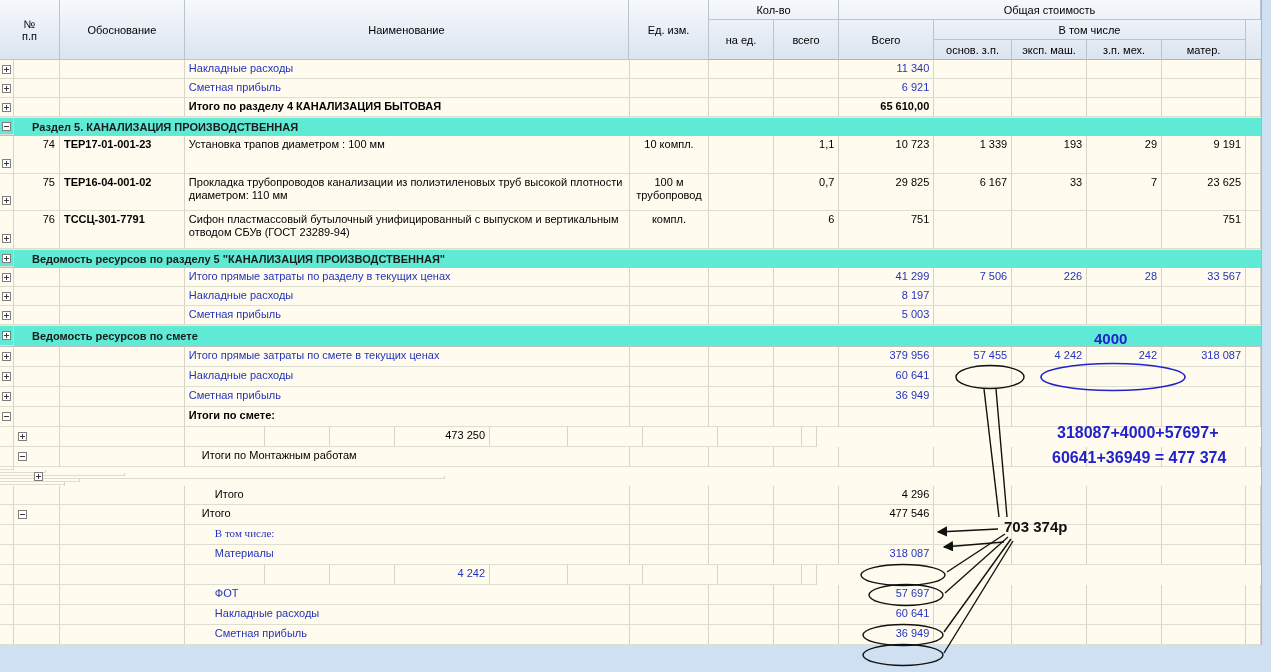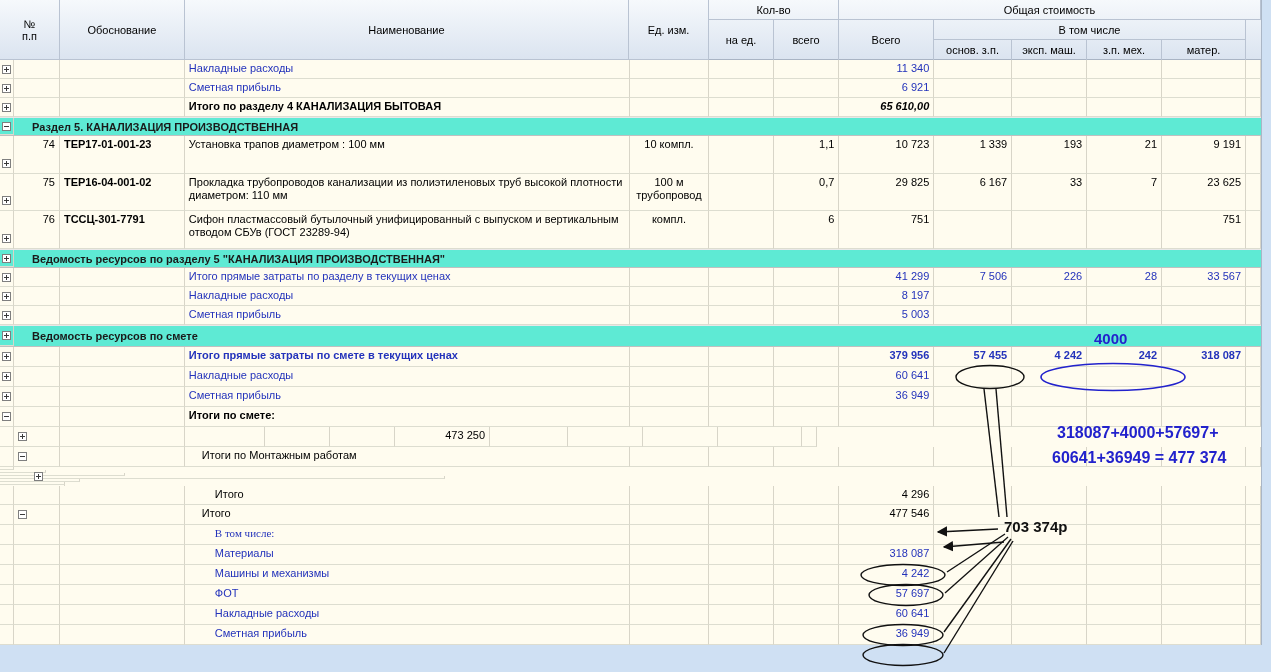--- a/index.html
+++ b/index.html
@@ -117,21 +117,21 @@
       </div>
       <div class="row bold" style="height: 19px;">
         <div class="c" style="width: 14px;"></div>
         <span class="pm plus" style="left: 2px;"></span>
         <div class="c rnum" style="width: 46px;"></div>
         <div class="c code" style="width: 125px;"></div>
         <div class="c name" style="width: 445px; padding-left: 4px;">Итого по разделу 4 КАНАЛИЗАЦИЯ  БЫТОВАЯ</div>
         <div class="c unit" style="width: 80px;"></div>
         <div class="c num" style="width: 65px;"></div>
         <div class="c num" style="width: 65px;"></div>
-        <div class="c num" style="width: 95px; font-style: italic;">65 610,00</div>
+        <div class="c num" style="width: 95px;">65 610,00</div>
         <div class="c num" style="width: 78px;"></div>
         <div class="c num" style="width: 75px;"></div>
         <div class="c num" style="width: 75px;"></div>
         <div class="c num" style="width: 84px;"></div>
         <div class="c num" style="width: 15px;"></div>
       </div>
       <div class="row section" style="height: 19px;">
         <div class="c" style="width: 14px;"></div>
         <span class="pm minus" style="left: 2px;"></span>
         <div class="section-label" style="width: 1248px;">Раздел 5. КАНАЛИЗАЦИЯ ПРОИЗВОДСТВЕННАЯ</div>
@@ -141,21 +141,21 @@
         <span class="pm plus pm-bottom" style="left: 2px;"></span>
         <div class="c rnum" style="width: 46px;">74</div>
         <div class="c code" style="width: 125px;">ТЕР17-01-001-23</div>
         <div class="c name" style="width: 445px; padding-left: 4px;">Установка трапов диаметром : 100 мм</div>
         <div class="c unit" style="width: 80px;">10 компл.</div>
         <div class="c num" style="width: 65px;"></div>
         <div class="c num" style="width: 65px;">1,1</div>
         <div class="c num" style="width: 95px;">10 723</div>
         <div class="c num" style="width: 78px;">1 339</div>
         <div class="c num" style="width: 75px;">193</div>
-        <div class="c num" style="width: 75px;">21</div>
+        <div class="c num" style="width: 75px;">29</div>
         <div class="c num" style="width: 84px;">9 191</div>
         <div class="c num" style="width: 15px;"></div>
       </div>
       <div class="row" style="height: 37px;">
         <div class="c" style="width: 14px;"></div>
         <span class="pm plus pm-bottom" style="left: 2px;"></span>
         <div class="c rnum" style="width: 46px;">75</div>
         <div class="c code" style="width: 125px;">ТЕР16-04-001-02</div>
         <div class="c name" style="width: 445px; padding-left: 4px;">Прокладка трубопроводов канализации из полиэтиленовых труб высокой плотности диаметром: 110 мм</div>
         <div class="c unit" style="width: 80px;">100 м трубопровод</div>
@@ -235,21 +235,21 @@
         <div class="c num" style="width: 75px;"></div>
         <div class="c num" style="width: 75px;"></div>
         <div class="c num" style="width: 84px;"></div>
         <div class="c num" style="width: 15px;"></div>
       </div>
       <div class="row section" style="height: 22px;">
         <div class="c" style="width: 14px;"></div>
         <span class="pm plus" style="left: 2px;"></span>
         <div class="section-label" style="width: 1248px;">Ведомость ресурсов по смете</div>
       </div>
-      <div class="row blue" style="height: 20px; font-weight: bold;">
+      <div class="row blue" style="height: 20px;">
         <div class="c" style="width: 14px;"></div>
         <span class="pm plus" style="left: 2px;"></span>
         <div class="c rnum" style="width: 46px;"></div>
         <div class="c code" style="width: 125px;"></div>
         <div class="c name" style="width: 445px; padding-left: 4px;">Итого прямые затраты по смете в текущих ценах</div>
         <div class="c unit" style="width: 80px;"></div>
         <div class="c num" style="width: 65px;"></div>
         <div class="c num" style="width: 65px;"></div>
         <div class="c num" style="width: 95px;">379 956</div>
         <div class="c num" style="width: 78px;">57 455</div>
@@ -411,21 +411,20 @@
         <div class="c num" style="width: 78px;"></div>
         <div class="c num" style="width: 75px;"></div>
         <div class="c num" style="width: 75px;"></div>
         <div class="c num" style="width: 84px;"></div>
         <div class="c num" style="width: 15px;"></div>
       </div>
       <div class="row blue" style="height: 20px;">
         <div class="c" style="width: 14px;"></div>
         <div class="c rnum" style="width: 46px;"></div>
         <div class="c code" style="width: 125px;"></div>
-        <div class="c name" style="width: 445px; padding-left: 30px;">Машины и механизмы</div>
         <div class="c unit" style="width: 80px;"></div>
         <div class="c num" style="width: 65px;"></div>
         <div class="c num" style="width: 65px;"></div>
         <div class="c num" style="width: 95px;">4 242</div>
         <div class="c num" style="width: 78px;"></div>
         <div class="c num" style="width: 75px;"></div>
         <div class="c num" style="width: 75px;"></div>
         <div class="c num" style="width: 84px;"></div>
         <div class="c num" style="width: 15px;"></div>
       </div>

